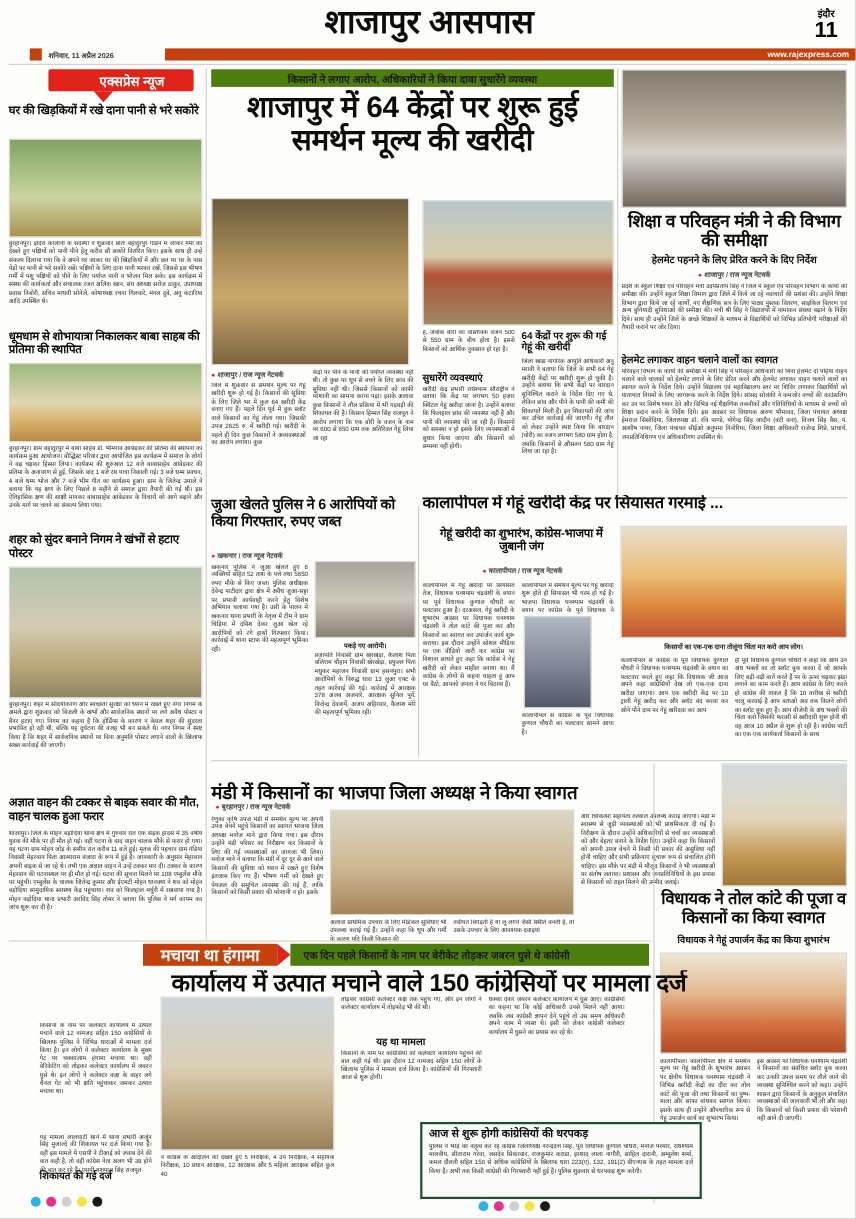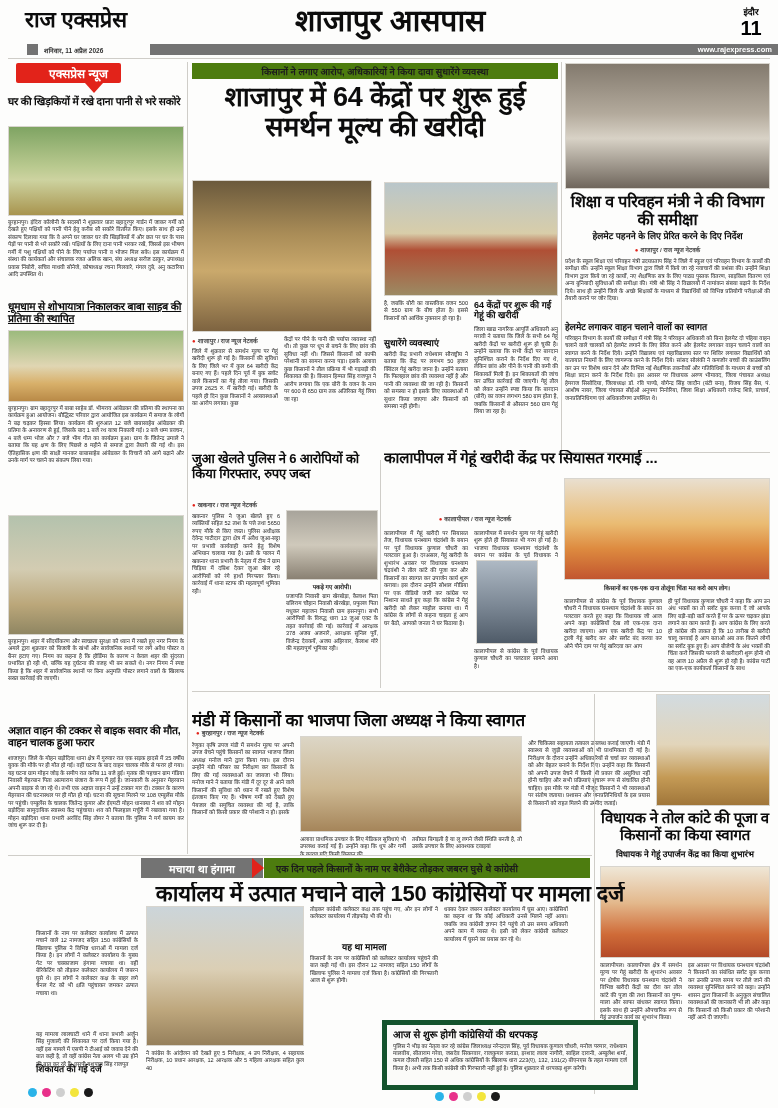--- a/index.html
+++ b/index.html
@@ -11,25 +11,25 @@
   .center{text-align:center}
   .bt{font-size:5.6px;line-height:1.34;color:#1e1e1e;text-align:justify;overflow:hidden;}
   .sub{font-weight:700;font-size:8.5px;color:#0e0e0e;line-height:1.15;}
   .byl{font-size:6.2px;font-weight:700;color:#4a4a4a;white-space:nowrap;overflow:hidden;}
   .byl .b{color:#e2231a;font-size:6px;margin-right:2px;}
   .cap{font-size:6px;font-weight:700;color:#222;text-align:center;overflow:hidden;}
   .vrule{width:1px;background:#cfcdc8;}
   .hrule{height:1px;background:#cfcdc8;}
   .photo{position:absolute;border:1px solid #d8d5ce;}
   .strap{background:#4d7c0f;color:#1c1c1c;font-weight:700;display:flex;align-items:center;justify-content:center;}
-  .redband{background:#737373;}
+  .redband{background:#c2410c;}
   .banner{background:#e2231a;color:#fff;font-weight:700;font-size:12px;display:flex;align-items:center;justify-content:center;border-radius:2px;}
   .banner-tri{position:absolute;width:0;height:0;border-left:9px solid transparent;border-right:9px solid transparent;border-top:10px solid #e2231a;}
   .label-tri{position:absolute;width:0;height:0;border-top:10px solid transparent;border-bottom:10px solid transparent;border-left:12px solid #e2231a;}
-  .box{border:5px solid #14532d;background:#fbfbf9;}
+  .box{border:2px solid #14532d;background:#fbfbf9;}
   .regdots{display:flex;gap:5px;align-items:center;}
   .regdots i{width:9px;height:9px;border-radius:50%;display:block;}
   .rd-c{background:#2ab3e8}.rd-m{background:#e8308a}.rd-g{background:#cfcfcf;width:19px;border-radius:5px}.rd-y{background:#f3e53c}.rd-k{background:#1a1a1a}
   
   .ph-outdoor{background:linear-gradient(180deg,#7fa463 0%,#b9c98f 45%,#cdd3a0 60%,#a8944e 100%);}
   .ph-ambedkar{background:linear-gradient(180deg,#9cba7d 0%,#e0d6b3 50%,#d8b06a 75%,#b98a47 100%);}
   .ph-street{background:linear-gradient(180deg,#b4c2ad 0%,#d3ccb2 45%,#bba77a 75%,#8f8662 100%);}
   .ph-warehouse{background:linear-gradient(180deg,#6b5a3d 0%,#a98c57 35%,#caa96c 60%,#7d6340 100%);}
   .ph-tractor{background:linear-gradient(180deg,#b9c6ca 0%,#d8cda9 45%,#b04f35 60%,#9c8a63 100%);}
   .ph-meeting{background:linear-gradient(180deg,#837a6e 0%,#b3aa9c 40%,#d8d2c6 60%,#6f665c 100%);}
@@ -39,46 +39,46 @@
   .ph-mandi{background:linear-gradient(180deg,#dcd6c6 0%,#cdb892 55%,#a5855a 100%);}
   .ph-pooja{background:linear-gradient(180deg,#d2dbe0 0%,#e2d5ba 45%,#c49a55 75%,#a0763a 100%);}
   .ph-inaug{background:linear-gradient(180deg,#efe7d7 0%,#e3b88c 40%,#cf6b38 75%,#b34a28 100%);}
   .ph-barricade{background:linear-gradient(180deg,#ccd5da 0%,#dbcfb5 45%,#bda67c 75%,#96805c 100%);}
 </style>
 </head>
 <body>
 
 <div class="page">
 
-  <div class="abs hl" style="left:25px;top:8px;width:180px;font-size:22px;">राज एक्सप्रेस</div>
   <div class="abs redband" style="left:27px;top:44px;width:11px;height:11px;"></div>
   <div class="abs" style="left:44px;top:46px;width:110px;font-size:6.5px;font-weight:700;color:#333;">शनिवार, 11 अप्रैल 2026</div>
   <div class="abs redband" style="left:150px;top:44px;width:628px;height:11px;display:flex;align-items:center;justify-content:flex-end;padding-right:6px;">
     <span style="color:#fff;font-weight:700;font-size:7.5px;">www.rajexpress.com</span>
   </div>
   <div class="abs hl center" style="left:230px;top:4px;width:320px;font-size:30px;">शाजापुर आसपास</div>
   <div class="abs center" style="left:728px;top:5px;width:46px;">
     <div style="font-size:9px;font-weight:700;">इंदौर</div>
     <div style="font-size:20px;font-weight:700;line-height:1;">11</div>
   </div>
   <div class="abs hrule" style="left:8px;top:58px;width:762px;"></div>
 
-  <div class="abs banner" style="left:16px;top:63px;width:105px;height:20px;padding-left:20px;">
+  <div class="abs banner" style="left:44px;top:63px;width:132px;height:20px;padding-left:20px;">
     <span>एक्सप्रेस न्यूज</span>
   </div>
   <div class="abs banner-tri" style="left:85px;top:83px;"></div>
 
   <div class="abs hl" style="left:8px;top:96px;width:176px;font-size:10.5px;">घर की खिड़कियों में रखे दाना पानी से भरे सकोरे</div>
   <div class="photo ph-outdoor" style="left:8px;top:126px;width:176px;height:90px;"></div>
   <div class="abs bt" style="left:8px;top:219px;width:176px;height:80px;">बुरहानपुर। इंदिरा कॉलोनी के सदस्यों ने शुक्रवार प्रातः बहादुरपुर गार्डन में जाकर गर्मी को देखते हुए पक्षियों को पानी पीने हेतु करीब सौ सकोरे वितरित किए। इसके साथ ही उन्हें संकल्प दिलाया गया कि वे अपने घर जाकर घर की खिड़कियों में और छत पर घर के पास पेड़ों पर पानी से भरे सकोरे रखें। पक्षियों के लिए दाना पानी भरकर रखें, जिससे इस भीषण गर्मी में पशु पक्षियों को पीने के लिए पर्याप्त पानी व भोजन मिल सके। इस कार्यक्रम में संस्था की कार्यकर्ता और संचालक रजत अलिक खान, संघ अध्यक्ष सरोज ठाकुर, उपाध्यक्ष प्रवास निंबोरी, सचिव माधवी सोनेजे, कोषाध्यक्ष रचना गिलवारे, मंगल दुबे, अनु कटारिया आदि उपस्थित थे।</div>
 
-  <div class="abs hl" style="left:8px;top:301px;width:176px;font-size:10.5px;text-decoration:underline;">धूमधाम से शोभायात्रा निकालकर बाबा साहब की प्रतिमा की स्थापित</div>
+  <div class="abs hl" style="left:8px;top:301px;width:176px;font-size:10.5px;">धूमधाम से शोभायात्रा निकालकर बाबा साहब की प्रतिमा की स्थापित</div>
   <div class="photo ph-ambedkar" style="left:8px;top:330px;width:176px;height:72px;"></div>
   <div class="abs bt" style="left:8px;top:405px;width:176px;height:78px;">बुरहानपुर। ग्राम बहादुरपुर में बाबा साहेब डॉ. भीमराव आंबेडकर की प्रतिमा की स्थापना का कार्यक्रम हुआ आयोजन। बौद्धिस्ट परिवार द्वारा आयोजित इस कार्यक्रम में समाज के लोगों ने बढ़ चढ़कर हिस्सा लिया। कार्यक्रम की शुरुआत 12 बजे बाबासाहेब आंबेडकर की प्रतिमा के अनावरण से हुई, जिसके बाद 1 बजे रथ यात्रा निकाली गई। 3 बजे धम्म प्रवचन, 4 बजे धम्म भोज और 7 बजे भीम गीत का कार्यक्रम हुआ। ग्राम के जितेन्द्र उमाले ने बताया कि यह क्षण के लिए पिछले 8 महीने से समाज द्वारा तैयारी की गई थी। इस ऐतिहासिक क्षण की साक्षी मानकर बाबासाहेब आंबेडकर के विचारों को आगे बढ़ाने और उनके मार्ग पर चलने का संकल्प लिया गया।</div>
 
+  <div class="abs hl" style="left:8px;top:486px;width:176px;font-size:10.5px;">शहर को सुंदर बनाने निगम ने खंभों से हटाए पोस्टर</div>
   <div class="photo ph-street" style="left:8px;top:515px;width:176px;height:120px;"></div>
   <div class="abs bt" style="left:8px;top:638px;width:176px;height:84px;">बुरहानपुर। शहर में सौंदर्यीकरण और स्वच्छता सुरक्षा को ध्यान में रखते हुए नगर निगम के अमले द्वारा शुक्रवार को बिजली के खंभों और सार्वजनिक स्थानों पर लगे अवैध पोस्टर व बैनर हटाए गए। निगम का कहना है कि होर्डिंग्स के कारण न केवल शहर की सुंदरता प्रभावित हो रही थी, बल्कि यह दुर्घटना की वजह भी बन सकते थे। नगर निगम ने स्पष्ट किया है कि शहर में सार्वजनिक स्थानों पर बिना अनुमति पोस्टर लगाने वालों के खिलाफ सख्त कार्रवाई की जाएगी।</div>
 
   <div class="abs hl" style="left:8px;top:725px;width:176px;font-size:10.5px;">अज्ञात वाहन की टक्कर से बाइक सवार की मौत, वाहन चालक हुआ फरार</div>
   <div class="abs bt" style="left:8px;top:755px;width:176px;height:96px;">शाजापुर। जिले के मोहन बड़ोदिया थाना क्षेत्र में गुरुवार रात एक सड़क हादसे में 35 वर्षीय युवक की मौके पर ही मौत हो गई। वहीं घटना के बाद वाहन चालक मौके से फरार हो गया। यह घटना ग्राम मोहन जोड़ के समीप रात करीब 11 बजे हुई। मृतक की पहचान ग्राम गंडिया निवासी मेहरबान पिता आत्माराम बंजारा के रूप में हुई है। जानकारी के अनुसार मेहरबान अपनी बाइक से जा रहे थे। तभी एक अज्ञात वाहन ने उन्हें टक्कर मार दी। टक्कर के कारण मेहरबान की घटनास्थल पर ही मौत हो गई। घटना की सूचना मिलने पर 108 एम्बुलेंस मौके पर पहुंची। एम्बुलेंस के चालक जितेन्द्र कुमार और ईएमटी मोहन धानक्या ने शव को मोहन बड़ोदिया सामुदायिक स्वास्थ्य केंद्र पहुंचाया। शव को फिलहाल मर्चुरी में रखवाया गया है। मोहन बड़ोदिया थाना प्रभारी अरविंद सिंह तोमर ने बताया कि पुलिस ने मर्ग कायम कर जांच शुरू कर दी है।</div>
 
   <div class="abs vrule" style="left:187px;top:62px;height:792px;"></div>
 
   <div class="abs strap" style="left:192px;top:63px;width:366px;height:16px;font-size:9.5px;">किसानों ने लगाए आरोप, अधिकारियों ने किया दावा सुधारेंगे व्यवस्था</div>
   <div class="abs hl center" style="left:192px;top:82px;width:366px;font-size:27px;">शाजापुर में 64 केंद्रों पर शुरू हुई समर्थन मूल्य की खरीदी</div>
@@ -108,20 +108,21 @@
   <div class="abs hl" style="left:192px;top:452px;width:188px;font-size:13px;">जुआ खेलते पुलिस ने 6 आरोपियों को किया गिरफ्तार, रुपए जब्त</div>
   <div class="abs byl" style="left:192px;top:500px;width:120px;"><span class="b">●</span><span>खकनार / राज न्यूज नेटवर्क</span></div>
   <div class="abs bt" style="left:192px;top:513px;width:88px;height:150px;">खकनार पुलिस ने जुआ खेलते हुए 6 व्यक्तियों सहित 52 ताश के पत्ते तथा 5650 रुपए मौके से किए जब्त। पुलिस अधीक्षक देवेन्द्र पाटीदार द्वारा क्षेत्र में अवैध जुआ-सट्टा पर प्रभावी कार्यवाही करने हेतु विशेष अभियान चलाया गया है। उसी के पालन में खकनार थाना प्रभारी के नेतृत्व में टीम ने ग्राम चिड़िया में दबिश देकर जुआ खेल रहे आरोपियों को रंगे हाथों गिरफ्तार किया। कार्रवाई में थाना स्टाफ की महत्वपूर्ण भूमिका रही।</div>
   <div class="photo ph-accused" style="left:286px;top:510px;width:92px;height:70px;"></div>
   <div class="abs cap" style="left:286px;top:583px;width:92px;">पकड़े गए आरोपी।</div>
   <div class="abs bt" style="left:286px;top:593px;width:92px;height:70px;">प्रजापति निवासी ग्राम खेरखेड़ा, कैलाश पिता बलिराम चौहान निवासी खेरखेड़ा, प्रफुल्ल पिता मधुकर महाजन निवासी ग्राम हसनपुरा। सभी आरोपियों के विरुद्ध धारा 13 जुआ एक्ट के तहत कार्रवाई की गई। कार्रवाई में आरक्षक 378 अजब अजनारे, आरक्षक सुनिल पूर्वे, विजेन्द्र देवकर्ये, अजय अहिरवार, कैलाश मोरे की महत्वपूर्ण भूमिका रही।</div>
 
   <div class="abs vrule" style="left:380px;top:460px;height:228px;"></div>
 
   <div class="abs hl" style="left:384px;top:450px;width:388px;font-size:15px;white-space:nowrap;overflow:hidden;">कालापीपल में गेहूं खरीदी केंद्र पर सियासत गरमाई ...</div>
+  <div class="abs hl center" style="left:388px;top:480px;width:172px;font-size:10.5px;">गेहूं खरीदी का शुभारंभ, कांग्रेस-भाजपा में जुबानी जंग</div>
   <div class="abs byl center" style="left:400px;top:514px;width:150px;text-align:center;"><span class="b">●</span><span>कालापीपल / राज न्यूज नेटवर्क</span></div>
   <div class="photo ph-garland" style="left:564px;top:478px;width:206px;height:102px;"></div>
   <div class="abs bt" style="left:384px;top:530px;width:84px;height:166px;">कालापीपल में गेहूं खरीदी पर सियासत तेज, विधायक घनश्याम चंद्रवंशी के बयान पर पूर्व विधायक कुणाल चौधरी का पलटवार हुआ है। दरअसल, गेहूं खरीदी के शुभारंभ अवसर पर विधायक घनश्याम चंद्रवंशी ने तोल कांटे की पूजा कर और किसानों का स्वागत कर उपार्जन कार्य शुरू कराया। इस दौरान उन्होंने सोशल मीडिया पर एक वीडियो जारी कर कांग्रेस पर निशाना साधते हुए कहा कि कांग्रेस ने गेहूं खरीदी को लेकर माहौल बनाया था। मैं कांग्रेस के लोगों से कहना चाहता हूं आप घर बैठो, आपको जनता ने घर बिठाया है।</div>
   <div class="abs bt" style="left:474px;top:530px;width:84px;height:28px;">कालापीपल में समर्थन मूल्य पर गेहूं खरीदी शुरू होते ही सियासत भी गरम हो गई है। भाजपा विधायक घनश्याम चंद्रवंशी के बयान पर कांग्रेस के पूर्व विधायक ने पलटवार किया है।</div>
   <div class="photo ph-portrait" style="left:476px;top:560px;width:62px;height:84px;"></div>
   <div class="abs bt" style="left:474px;top:648px;width:84px;height:48px;">कालापीपल से कांग्रेस के पूर्व विधायक कुणाल चौधरी का पलटवार सामने आया है।</div>
   <div class="abs cap" style="left:566px;top:584px;width:202px;">किसानों का एक-एक दाना तोलूंगा चिंता मत करो आप लोग।</div>
   <div class="abs bt" style="left:564px;top:598px;width:98px;height:94px;">कालापीपल से कांग्रेस के पूर्व विधायक कुणाल चौधरी ने विधायक घनश्याम चंद्रवंशी के बयान का पलटवार करते हुए कहा कि विधायक जी आज अपने कहा कांग्रेसियों देख लो एक-एक दाना खरीदा जाएगा। आप एक खरीदी केंद्र पर 10 ट्राली गेहूं खरीद कर और स्लॉट बंद करवा कर ओने पौने दाम पर गेहूं खरिदवा कर आप</div>
   <div class="abs bt" style="left:668px;top:598px;width:102px;height:94px;">ही पूर्व विधायक कुणाल चौधरी ने कहा कि आप उन अंध भक्तों का तो स्लॉट बुक करवा दें जो आपके लिए बड़ी-बड़ी बातें करते हैं पर के ऊपर चढ़कर झंडा लगाने का काम करते हैं। आप कांग्रेस के लिए करते हो कांग्रेस की ताकत है कि 10 तारीख से खरीदी चालू करवाई है आप बताओ अब तक कितने लोगों का स्लॉट बुक हुए हैं। आप बीजेपी के अंध भक्तों की चिंता करो जिसकी फरवरी से खरीदारी शुरू होनी थी वह आज 10 अप्रैल से शुरू हो रही है। कांग्रेस पार्टी का एक-एक कार्यकर्ता किसानों के साथ</div>
 
@@ -139,21 +140,21 @@
 
   <div class="photo ph-pooja" style="left:656px;top:694px;width:114px;height:112px;"></div>
   <div class="abs hl center" style="left:598px;top:810px;width:174px;font-size:15px;">विधायक ने तोल कांटे की पूजा व किसानों का किया स्वागत</div>
   <div class="abs sub center" style="left:598px;top:850px;width:174px;font-size:8.5px;">विधायक ने गेहूं उपार्जन केंद्र का किया शुभारंभ</div>
   <div class="photo ph-inaug" style="left:600px;top:866px;width:170px;height:92px;"></div>
   <div class="abs bt" style="left:600px;top:962px;width:82px;height:132px;">कालापीपल। कालापीपल क्षेत्र में समर्थन मूल्य पर गेहूं खरीदी के शुभारंभ अवसर पर क्षेत्रीय विधायक घनश्याम चंद्रवंशी ने विभिन्न खरीदी केंद्रों का दौरा कर तोल कांटे की पूजा की तथा किसानों का पुष्प-माला और साफा बांधकर स्वागत किया। इसके साथ ही उन्होंने औपचारिक रूप से गेहूं उपार्जन कार्य का शुभारंभ किया।</div>
   <div class="abs bt" style="left:688px;top:962px;width:82px;height:132px;">इस अवसर पर विधायक घनश्याम चंद्रवंशी ने किसानों का संबंधित स्लॉट बुक करवा कर उनकी उपज समय पर तौले जाने की व्यवस्था सुनिश्चित करने को कहा। उन्होंने शासन द्वारा किसानों के अनुकूल संचालित व्यवस्थाओं की जानकारी भी ली और कहा कि किसानों को किसी प्रकार की परेशानी नहीं आने दी जाएगी।</div>
 
   <div class="abs hrule" style="left:8px;top:855px;width:584px;"></div>
 
-  <div class="abs redband" style="left:130px;top:858px;width:122px;height:20px;display:flex;align-items:center;justify-content:center;color:#fff;font-weight:700;font-size:11px;margin-left:11px;">मचाया था हंगामा</div>
+  <div class="abs redband" style="left:130px;top:858px;width:122px;height:20px;display:flex;align-items:center;justify-content:center;color:#fff;font-weight:700;font-size:15px;">मचाया था हंगामा</div>
   <div class="abs label-tri" style="left:252px;top:858px;"></div>
   <div class="abs strap" style="left:264px;top:858px;width:326px;height:20px;font-size:9.5px;justify-content:flex-start;padding-left:12px;">एक दिन पहले किसानों के नाम पर बेरीकेट तोड़कर जबरन घुसे थे कांग्रेसी</div>
   <div class="abs hl center" style="left:140px;top:882px;width:500px;font-size:22px;white-space:nowrap;overflow:hidden;">कार्यालय में उत्पात मचाने वाले 150 कांग्रेसियों पर मामला दर्ज</div>
 
   <div class="abs bt" style="left:36px;top:930px;width:102px;height:86px;">किसानों के नाम पर कलेक्टर कार्यालय में उत्पात मचाने वाले 12 नामजद सहित 150 कांग्रेसियों के खिलाफ पुलिस ने विभिन्न धाराओं में मामला दर्ज किया है। इन लोगों ने कलेक्टर कार्यालय के मुख्य गेट पर चक्काजाम हंगामा मचाया था। वहीं बेरिकेटिंग को तोड़कर कलेक्टर कार्यालय में जबरन घुसे थे। इन लोगों ने कलेक्टर कक्ष के बाहर लगे चैनल गेट को भी क्षति पहुंचाकर जमकर उत्पात मचाया था।</div>
   <div class="abs sub" style="left:36px;top:1016px;width:102px;font-size:9px;margin-top:48px;">शिकायत की गई दर्ज</div>
   <div class="abs bt" style="left:36px;top:1031px;width:102px;height:54px;">यह मामला लालघाटी थाने में थाना प्रभारी अर्जुन सिंह मुजाल्दे की शिकायत पर दर्ज किया गया है। वहीं इस मामले में एसपी ने टीआई को जवाब देने की बात कही है, तो वहीं कांग्रेस नेता अलग भी उग्र होने की बात कर रहे हैं। एसपी यशपाल सिंह राजपूत</div>
 
   <div class="photo ph-barricade" style="left:146px;top:906px;width:158px;height:140px;"></div>
   <div class="abs bt" style="left:146px;top:1050px;width:158px;height:38px;">ने कांग्रेस के आंदोलन को देखते हुए 5 निरीक्षक, 4 उप निरीक्षक, 4 सहायक निरीक्षक, 10 प्रधान आरक्षक, 12 आरक्षक और 5 महिला आरक्षक सहित कुल 40</div>

